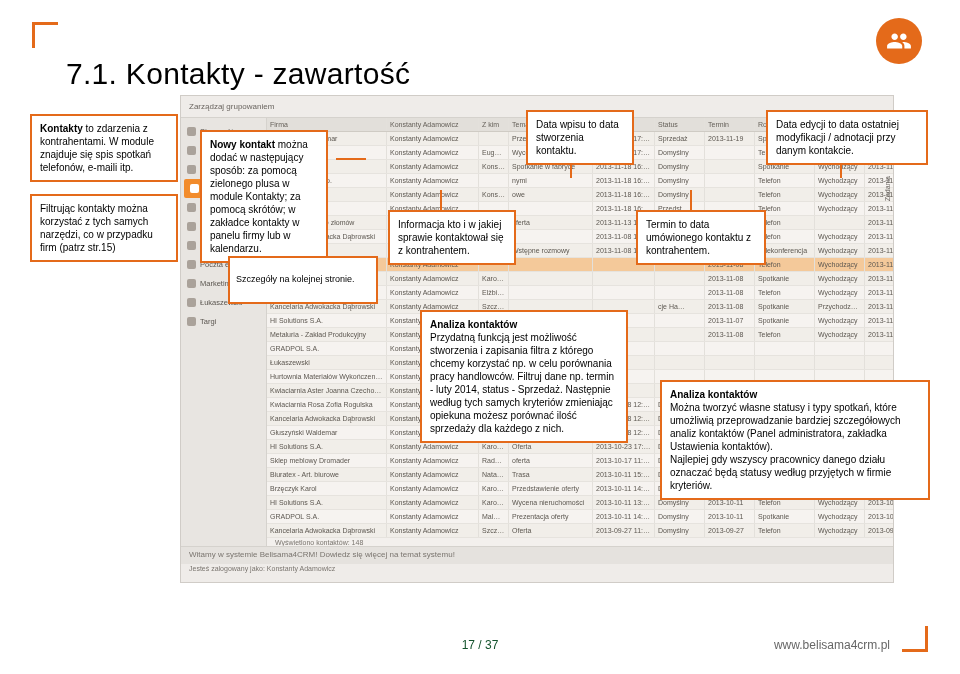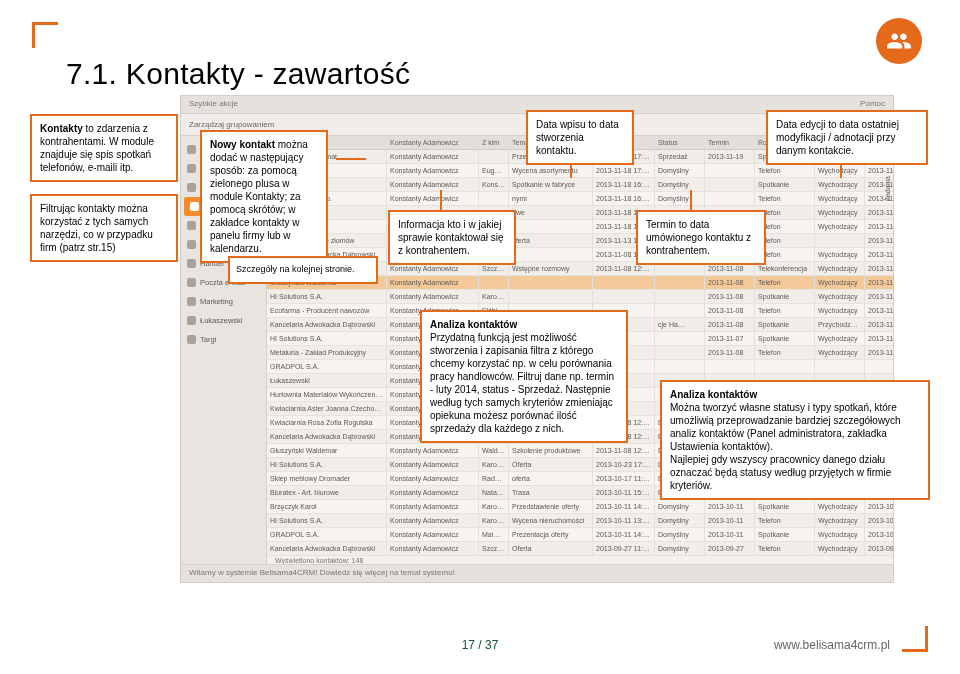--- a/index.html
+++ b/index.html
@@ -122,24 +122,20 @@
 <div class="title">7.1. Kontakty - zawartość</div>
 <div class="badge-circle">
   <svg viewBox="0 0 24 24">
       <path d="M16 11c1.66 0 3-1.34 3-3s-1.34-3-3-3-3 1.34-3 3 1.34 3 3 3zm-8 0c1.66 0 3-1.34 3-3S9.66 5 8 5 5 6.34 5 8s1.34 3 3 3zm0 2c-2.33 0-7 1.17-7 3.5V19h14v-2.5C15 14.17 10.33 13 8 13zm8 0c-.29 0-.62.02-.97.05 1.16.84 1.97 1.97 1.97 3.45V19h6v-2.5c0-2.33-4.67-3.5-7-3.5z"></path>
     </svg>
 </div>
 <div class="pagenum">17 / 37</div>
 <div class="siteurl">www.belisama4crm.pl</div>
 
 <div class="shot">
-  <div class="shot-top">
-    <span>Szybkie akcje</span>
-    <span style="float:right">Pomoc</span>
-  </div>
   <div class="shot-header">
     <span>Zarządzaj grupowaniem</span>
     <span style="margin-left:auto;writing-mode:vertical-rl;transform:rotate(180deg);position:absolute;right:2px;top:80px;font-size:7px;">Zadania</span>
   </div>
   <div class="shot-main">
     <div class="sidebar" id="sidebar">
         <div class="side-item">
           <span class="side-ico"></span>
           <span>Strona główna</span>
         </div>
@@ -562,21 +558,21 @@
 <div class="ann" style="top:95px; left:30px; width:148px;margin-top:19px;">
   <b>Kontakty</b><span> to zdarzenia z kontrahentami. W module znajduje się spis spotkań telefonów, e-maili itp.</span>
 </div>
 <div class="ann" style="top:170px; left:30px; width:148px;margin-top:24px;">
   <span>Filtrując kontakty można korzystać z tych samych narzędzi, co w przypadku firm (patrz str.15)</span>
 </div>
 <div class="ann" style="top:130px; left:200px; width:128px;">
   <b>Nowy kontakt</b><span> można dodać w następujący sposób: za pomocą zielonego plusa w module Kontakty; za pomocą skrótów; w zakładce kontakty w panelu firmy lub w kalendarzu.</span>
 </div>
 <div class="line" style="top:158px; left:336px; width:30px; height:2px;"></div>
-<div class="ann" style="top:256px; left:228px; width:150px; padding:6px 6px; font-size:9px;">
+<div class="ann" style="top:256px; left:228px; width:150px; padding:16px 6px; font-size:9px;">
   <span>Szczegóły na kolejnej stronie.</span>
 </div>
 <div class="ann" style="top:210px; left:388px; width:128px;">
   <span>Informacja kto i w jakiej sprawie kontaktował się z kontrahentem.</span>
 </div>
 <div class="line" style="top:190px; left:440px; width:2px; height:20px;"></div>
 <div class="ann" style="top:110px; left:526px; width:108px;">
   <span>Data wpisu to data stworzenia kontaktu.</span>
 </div>
 <div class="line" style="top:142px; left:570px; width:2px; height:36px;"></div>

